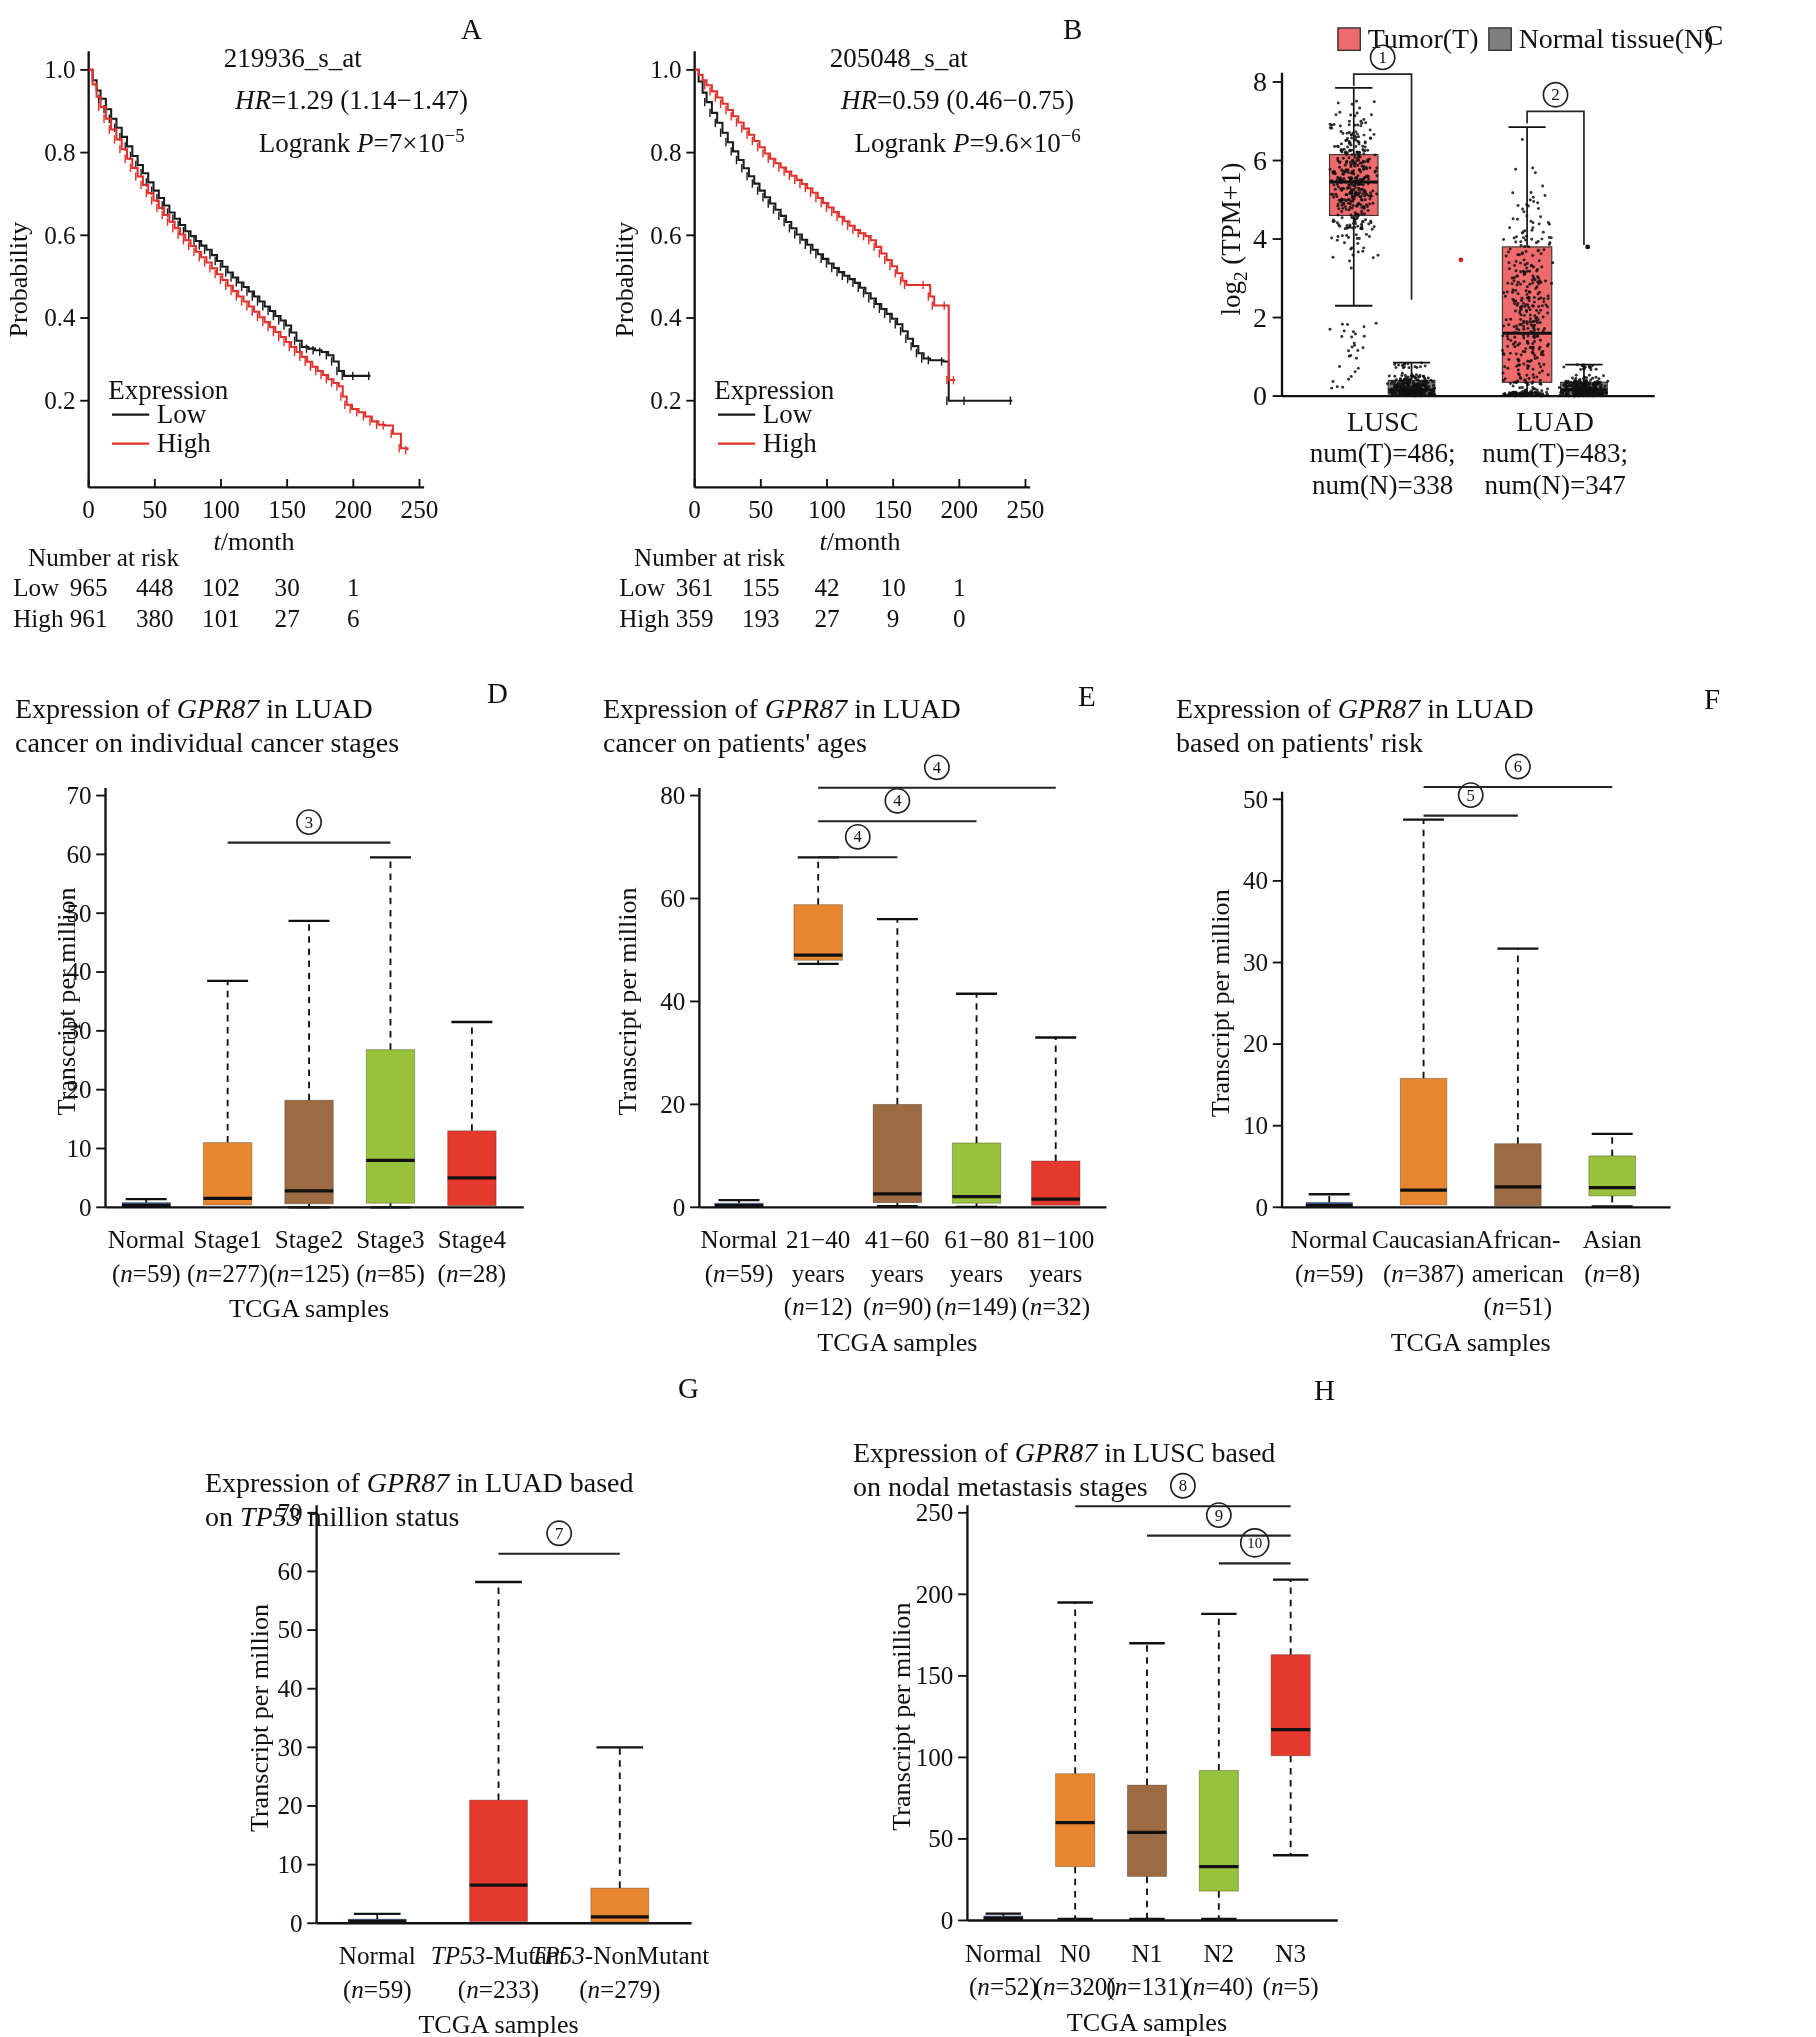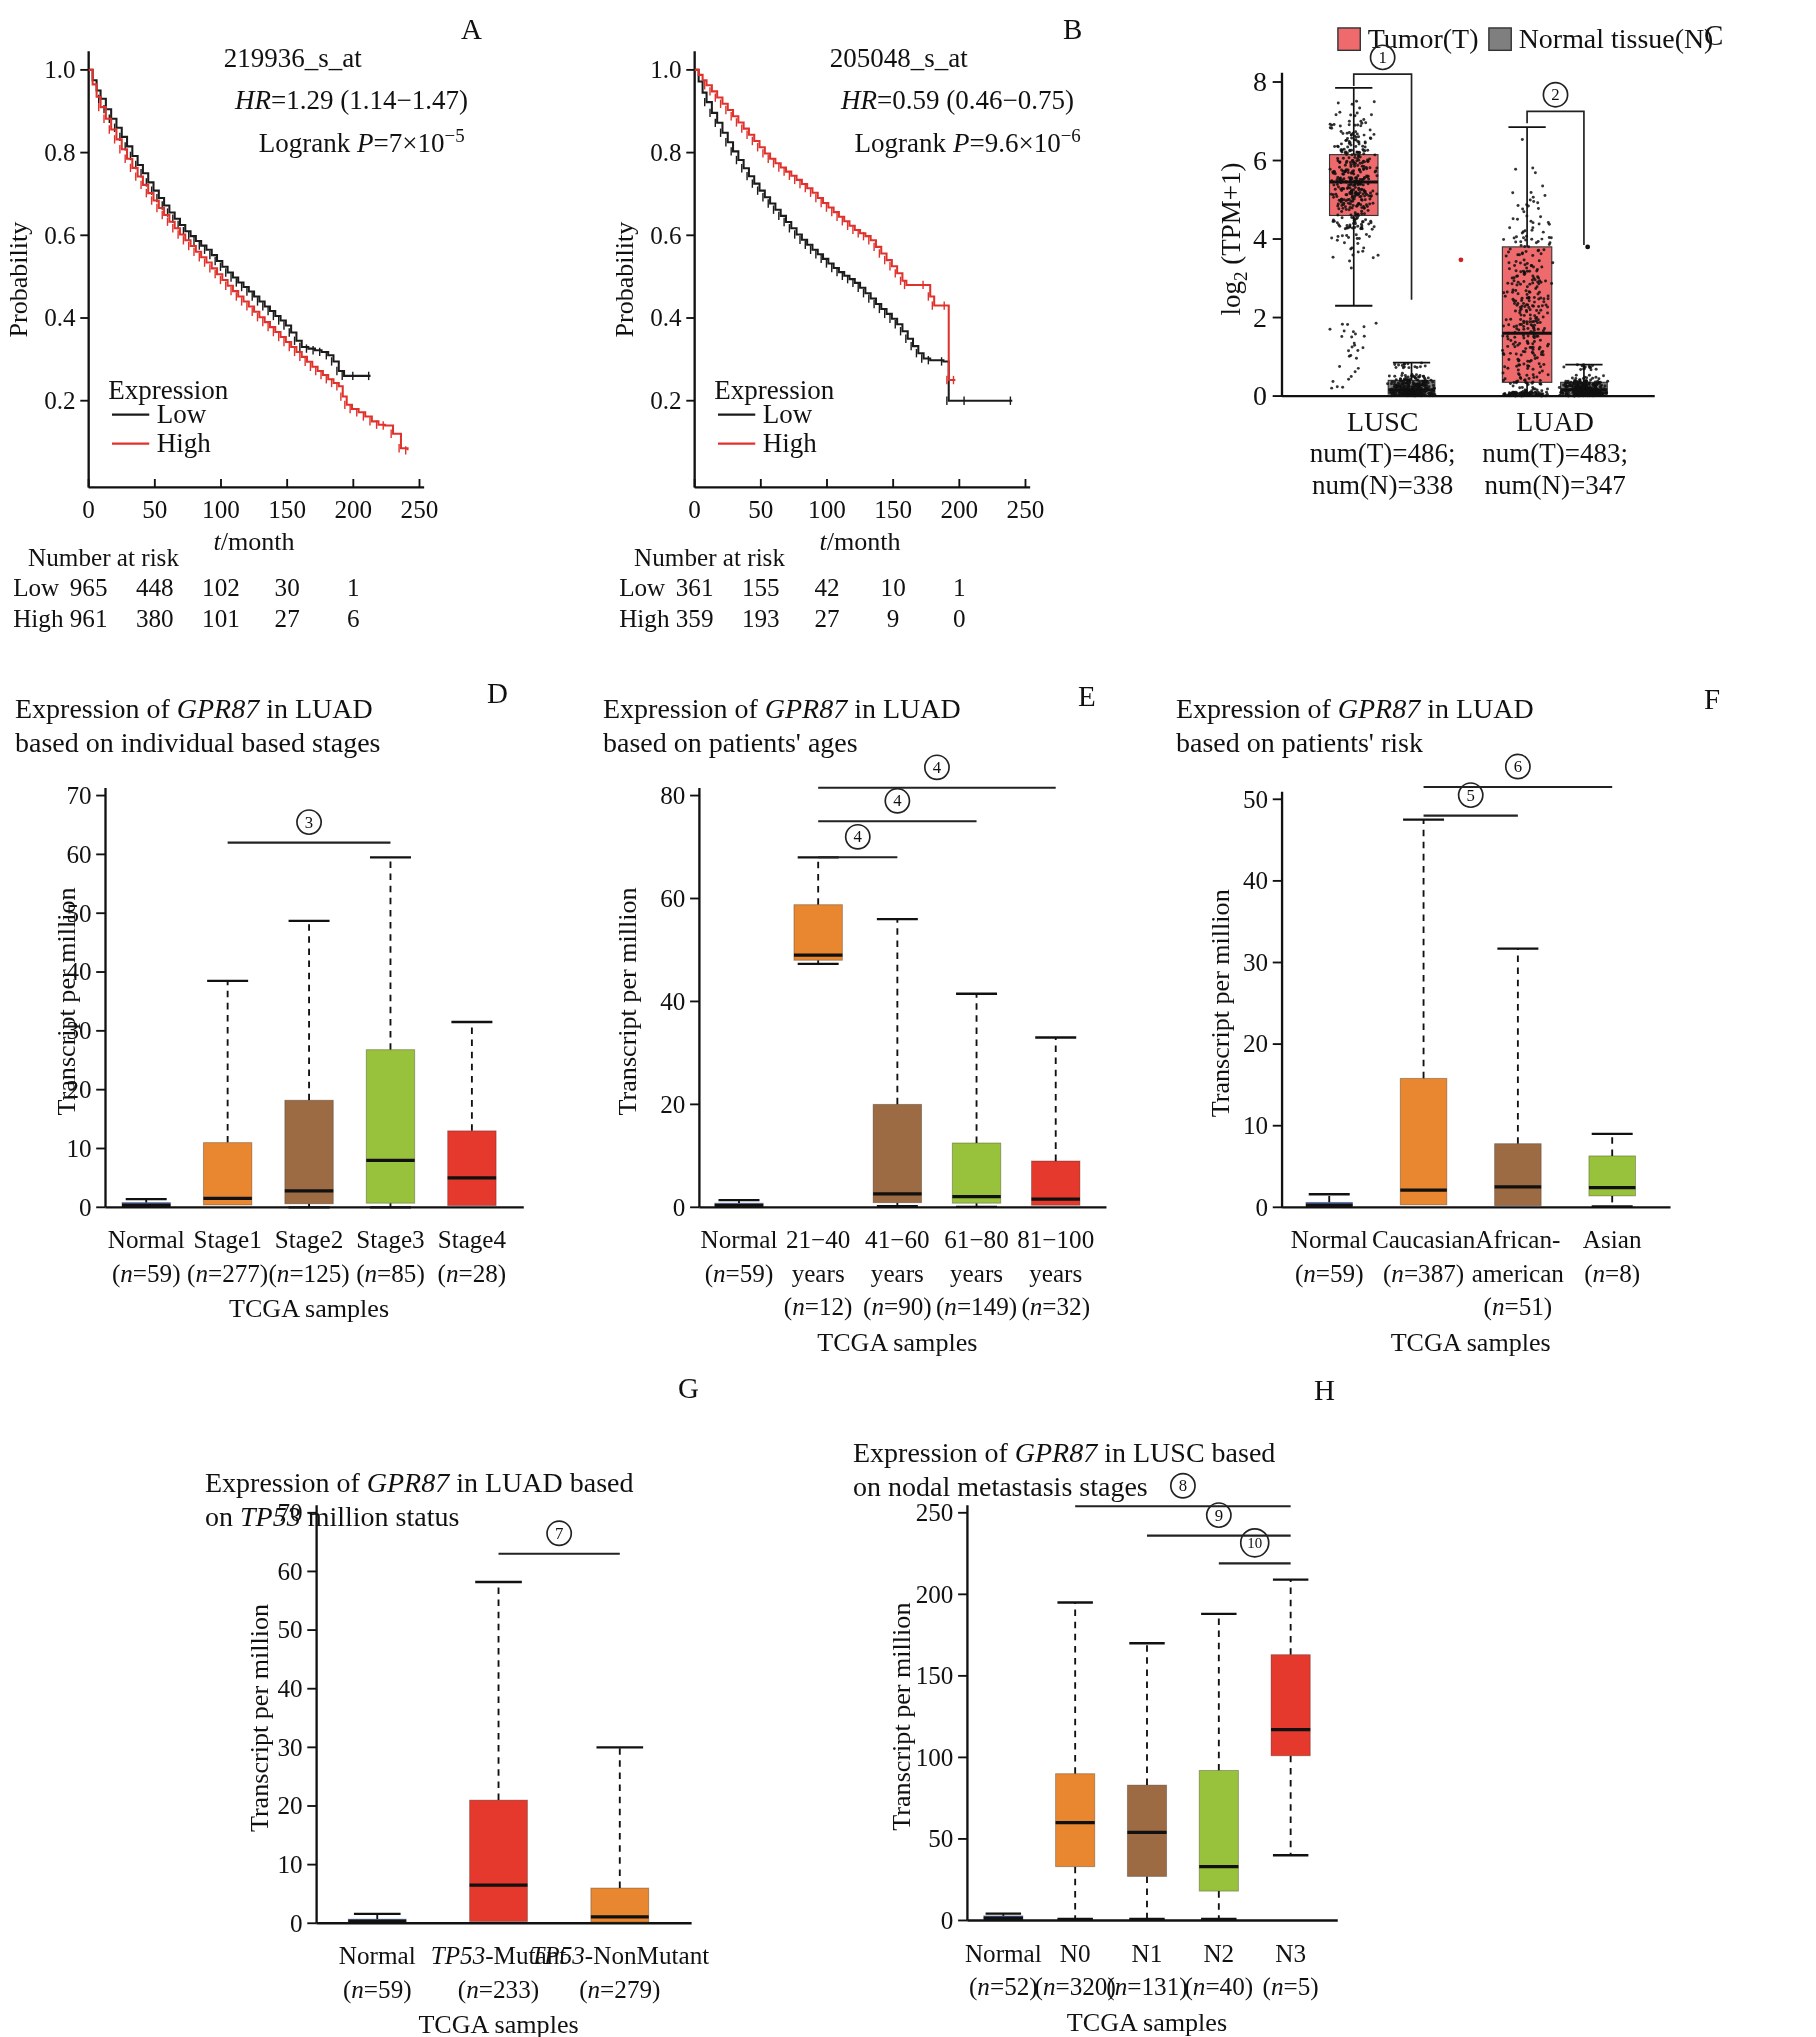--- a/index.html
+++ b/index.html
@@ -18,25 +18,25 @@
   <div class="letter" style="left:1063px;top:13px">B</div>
   <div class="letter" style="left:1704px;top:18.6px">C</div>
   <div class="letter" style="left:487px;top:677px">D</div>
   <div class="letter" style="left:1078px;top:680px">E</div>
   <div class="letter" style="left:1704px;top:683px">F</div>
   <div class="letter" style="left:678px;top:1372px">G</div>
   <div class="letter" style="left:1314px;top:1374px">H</div>
 
   <div class="ptitle" id="tD" style="left:15px;top:692px">
       <div><span>Expression of </span><span style="font-style: italic;">GPR87</span><span> in LUAD</span></div>
-      <div><span>based on individual based stages</span></div>
+      <div><span>cancer on individual cancer stages</span></div>
     </div>
   <div class="ptitle" id="tE" style="left:603px;top:692px">
       <div><span>Expression of </span><span style="font-style: italic;">GPR87</span><span> in LUAD</span></div>
-      <div><span>based on patients' ages</span></div>
+      <div><span>cancer on patients' ages</span></div>
     </div>
   <div class="ptitle" id="tF" style="left:1176px;top:692px">
       <div><span>Expression of </span><span style="font-style: italic;">GPR87</span><span> in LUAD</span></div>
       <div><span>based on patients' risk</span></div>
     </div>
   <div class="ptitle" id="tG" style="left:205px;top:1466px">
       <div><span>Expression of </span><span style="font-style: italic;">GPR87</span><span> in LUAD based</span></div>
       <div><span>on </span><span style="font-style: italic;">TP53</span><span> million status</span></div>
     </div>
   <div class="ptitle" id="tH" style="left:853px;top:1436px">

